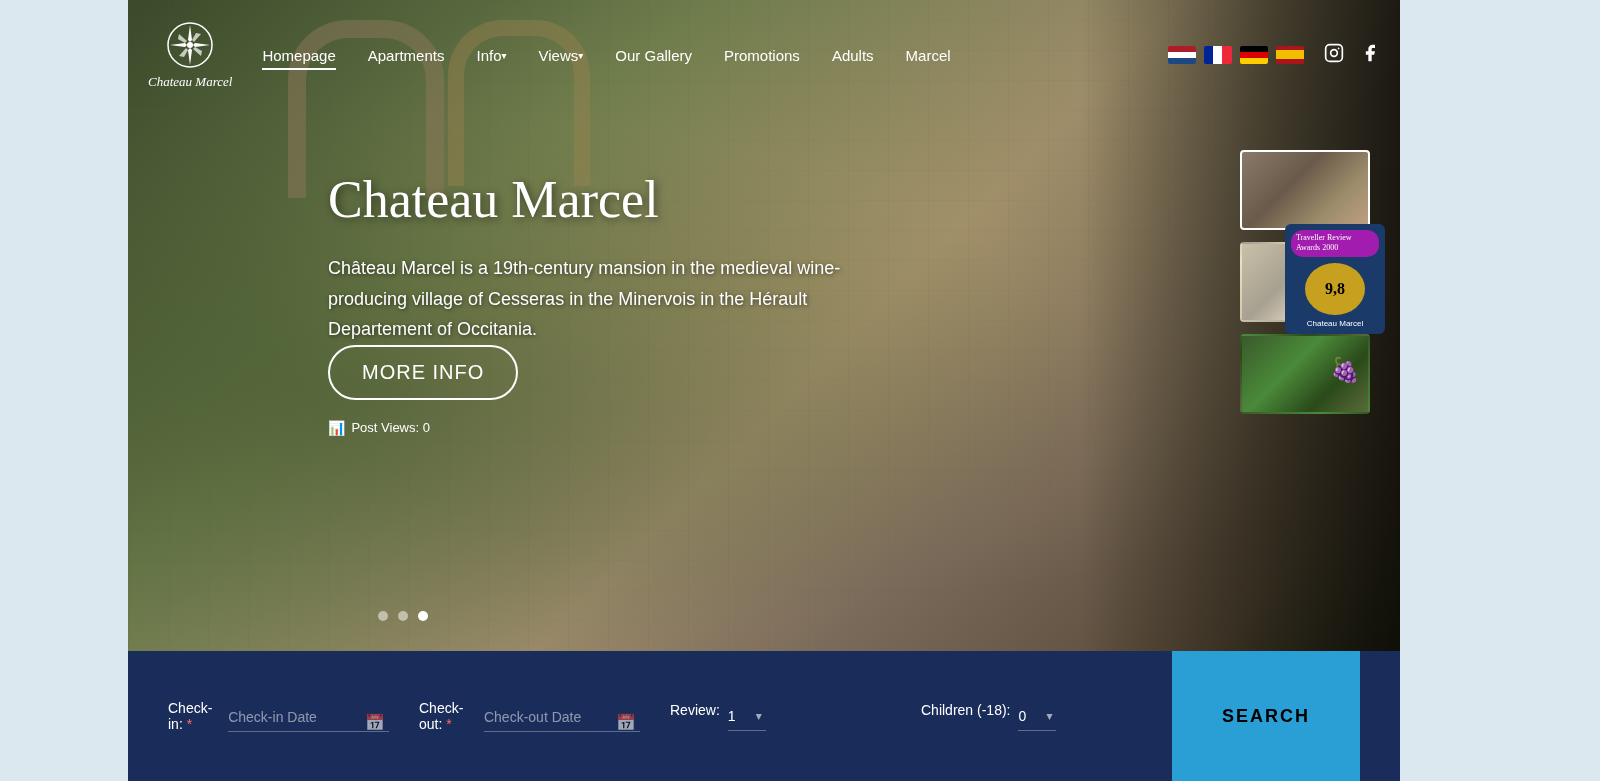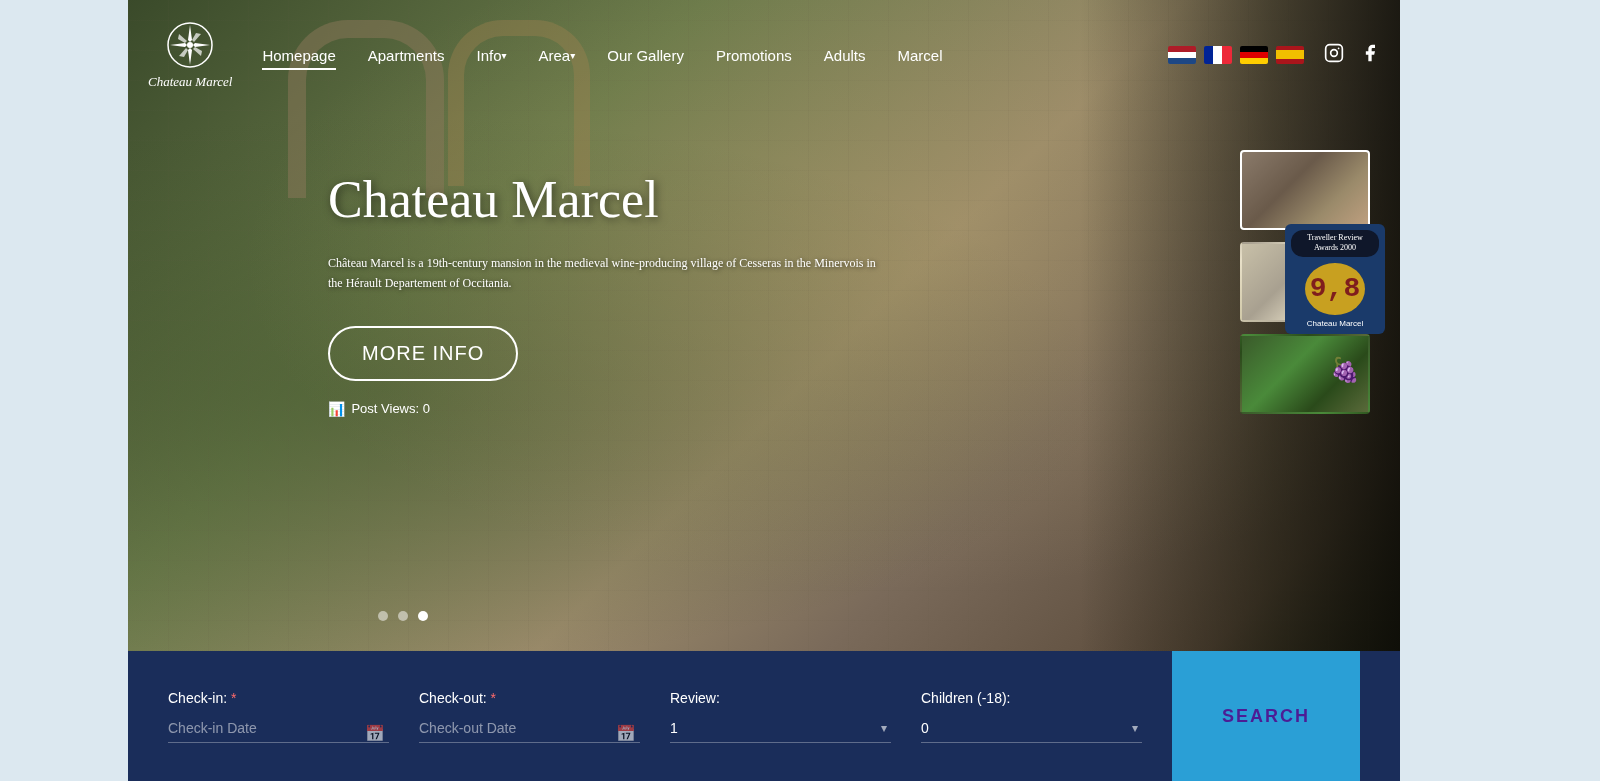--- a/index.html
+++ b/index.html
@@ -243,24 +243,23 @@
       color: white;
       font-size: 52px;
       font-family: 'Georgia', serif;
       font-weight: normal;
       margin-bottom: 24px;
       text-shadow: 2px 2px 8px rgba(0,0,0,0.5);
     }
 
     .hero-description {
       color: white;
-      font-size: 12px;
-      font-family: Liberation Serif, serif;
+      font-size: 18px;
+      font-family: Liberation Sans, sans-serif;
       line-height: 1.7;
-      margin-bottom: 32px;
       text-shadow: 1px 1px 4px rgba(0,0,0,0.6);
     }
 
     .more-info-btn {
       display: inline-block;
       border: 2px solid white;
       color: white;
       padding: 14px 32px;
       border-radius: 30px;
       font-size: 20px;
@@ -361,43 +360,42 @@
       border-radius: 6px;
       display: flex;
       flex-direction: column;
       align-items: center;
       justify-content: center;
       z-index: 7;
       padding: 6px;
     }
 
     .booking-top {
-      background: #0f172a;
+      background: #a21caf;
       color: white;
       font-size: 8px;
-      text-align: center;
       padding: 3px 5px;
       border-radius: 12px;
       margin-bottom: 6px;
       width: 100%;
       line-height: 1.3;
     }
 
     .booking-score {
       background: #c8a020;
-      color: #7f1d1d;
+      color: #000000;
       width: 60px;
       height: 60px;
       border-radius: 50%;
       display: flex;
       align-items: center;
       justify-content: center;
-      font-size: 28px;
+      font-size: 16px;
       font-weight: bold;
-      font-family: Liberation Mono, monospace;
+      font-family: Liberation Serif, serif;
       margin-bottom: 4px;
     }
 
     .booking-name {
       color: white;
       font-size: 8px;
       text-align: center;
       font-family: 'Arial', sans-serif;
     }
 
@@ -406,21 +404,21 @@
       height: 130px;
       background: #1a2d5a;
       display: flex;
       align-items: center;
       padding: 0 40px;
       gap: 30px;
     }
 
     .booking-field {
       display: flex;
-      flex-direction: column;
+      flex-direction: row;
       gap: 8px;
       flex: 1;
     }
 
     .booking-label {
       color: white;
       font-size: 14px;
       font-family: 'Arial', sans-serif;
     }
 
@@ -485,21 +483,21 @@
       right: 4px;
       top: 50%;
       transform: translateY(-50%);
       color: rgba(255,255,255,0.6);
       font-size: 12px;
       pointer-events: none;
     }
 
     .search-btn {
       background: #2a9fd6;
-      color: #4c1d95;
+      color: #000000;
       border: none;
       padding: 0 50px;
       height: 130px;
       font-size: 18px;
       font-family: 'Arial', sans-serif;
       letter-spacing: 2px;
       font-weight: bold;
       cursor: pointer;
       flex-shrink: 0;
       min-width: 180px;
@@ -548,21 +546,21 @@
         </div>
 
         <div class="nav-links">
           <a class="nav-link active">Homepage</a>
           <a class="nav-link">Apartments</a>
           <a class="nav-link nav-link-with-dropdown">
             <span>Info</span>
             <span class="dropdown-arrow">▾</span>
           </a>
           <a class="nav-link nav-link-with-dropdown">
-            <span>Area</span>
+            <span>Views</span>
             <span class="dropdown-arrow">▾</span>
           </a>
           <a class="nav-link">Our Gallery</a>
           <a class="nav-link">Promotions</a>
           <a class="nav-link">Adults</a>
           <a class="nav-link">Marcel</a>
         </div>
 
         <div class="flags-area">
           <span class="flag flag-nl"></span>

